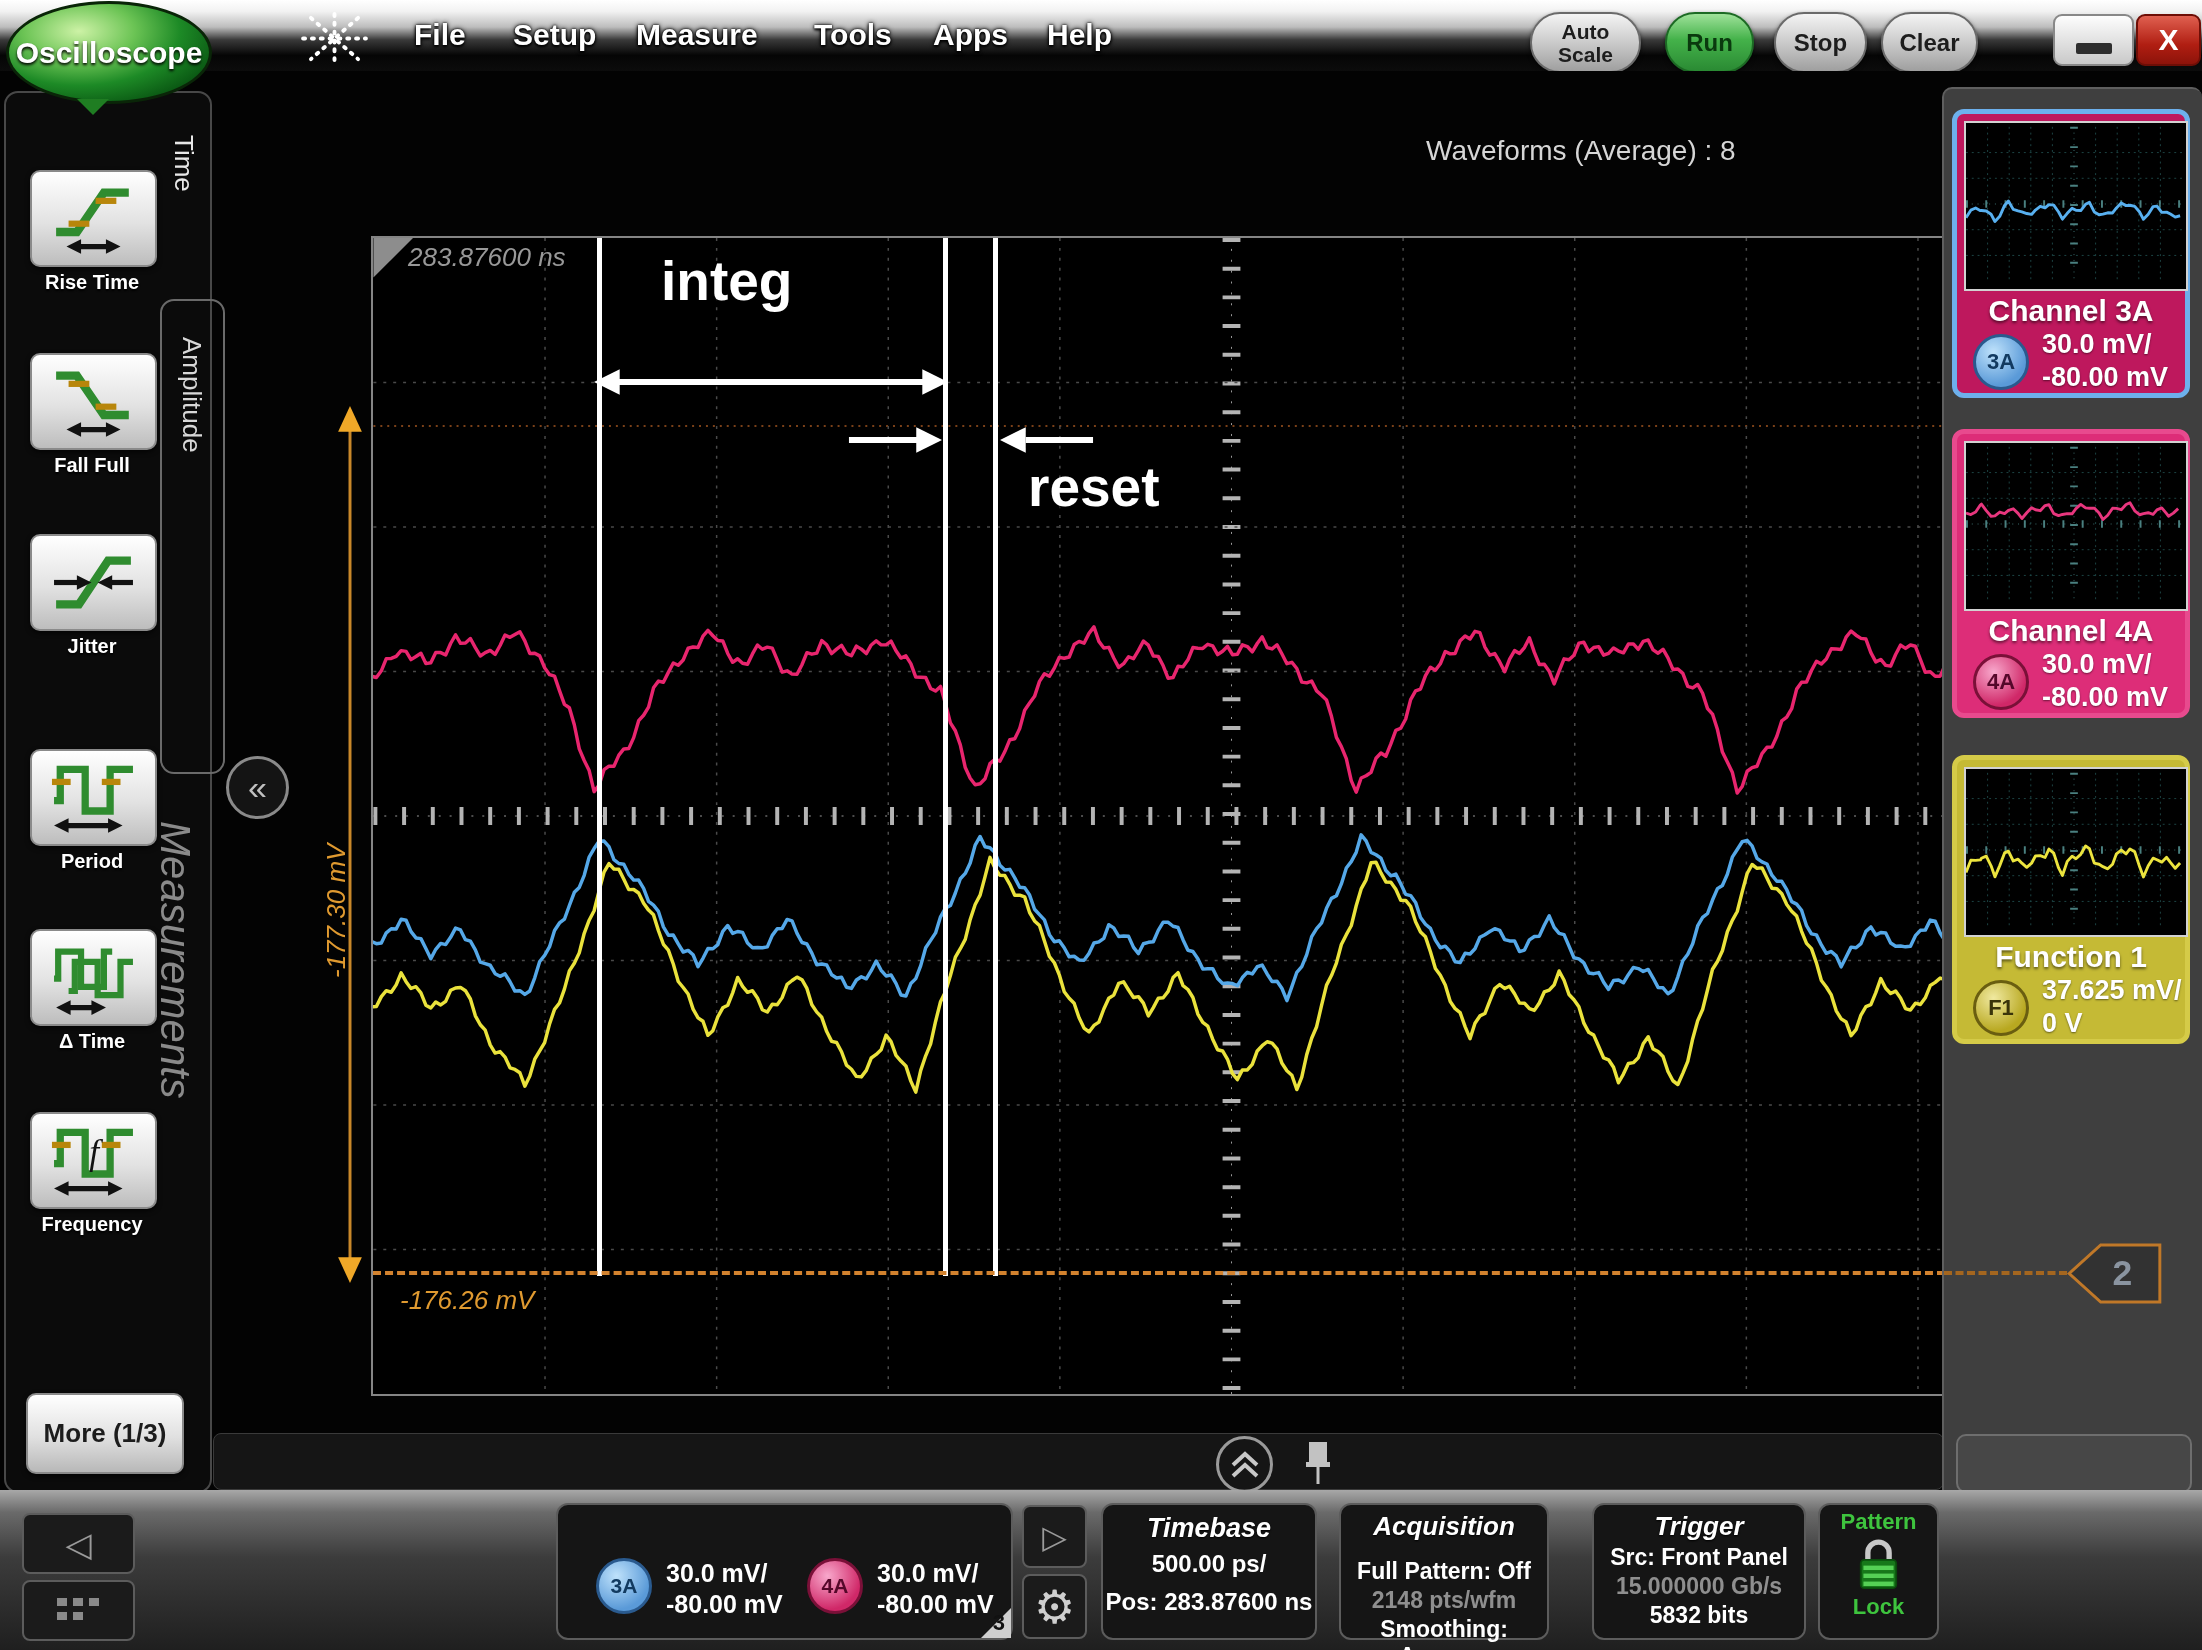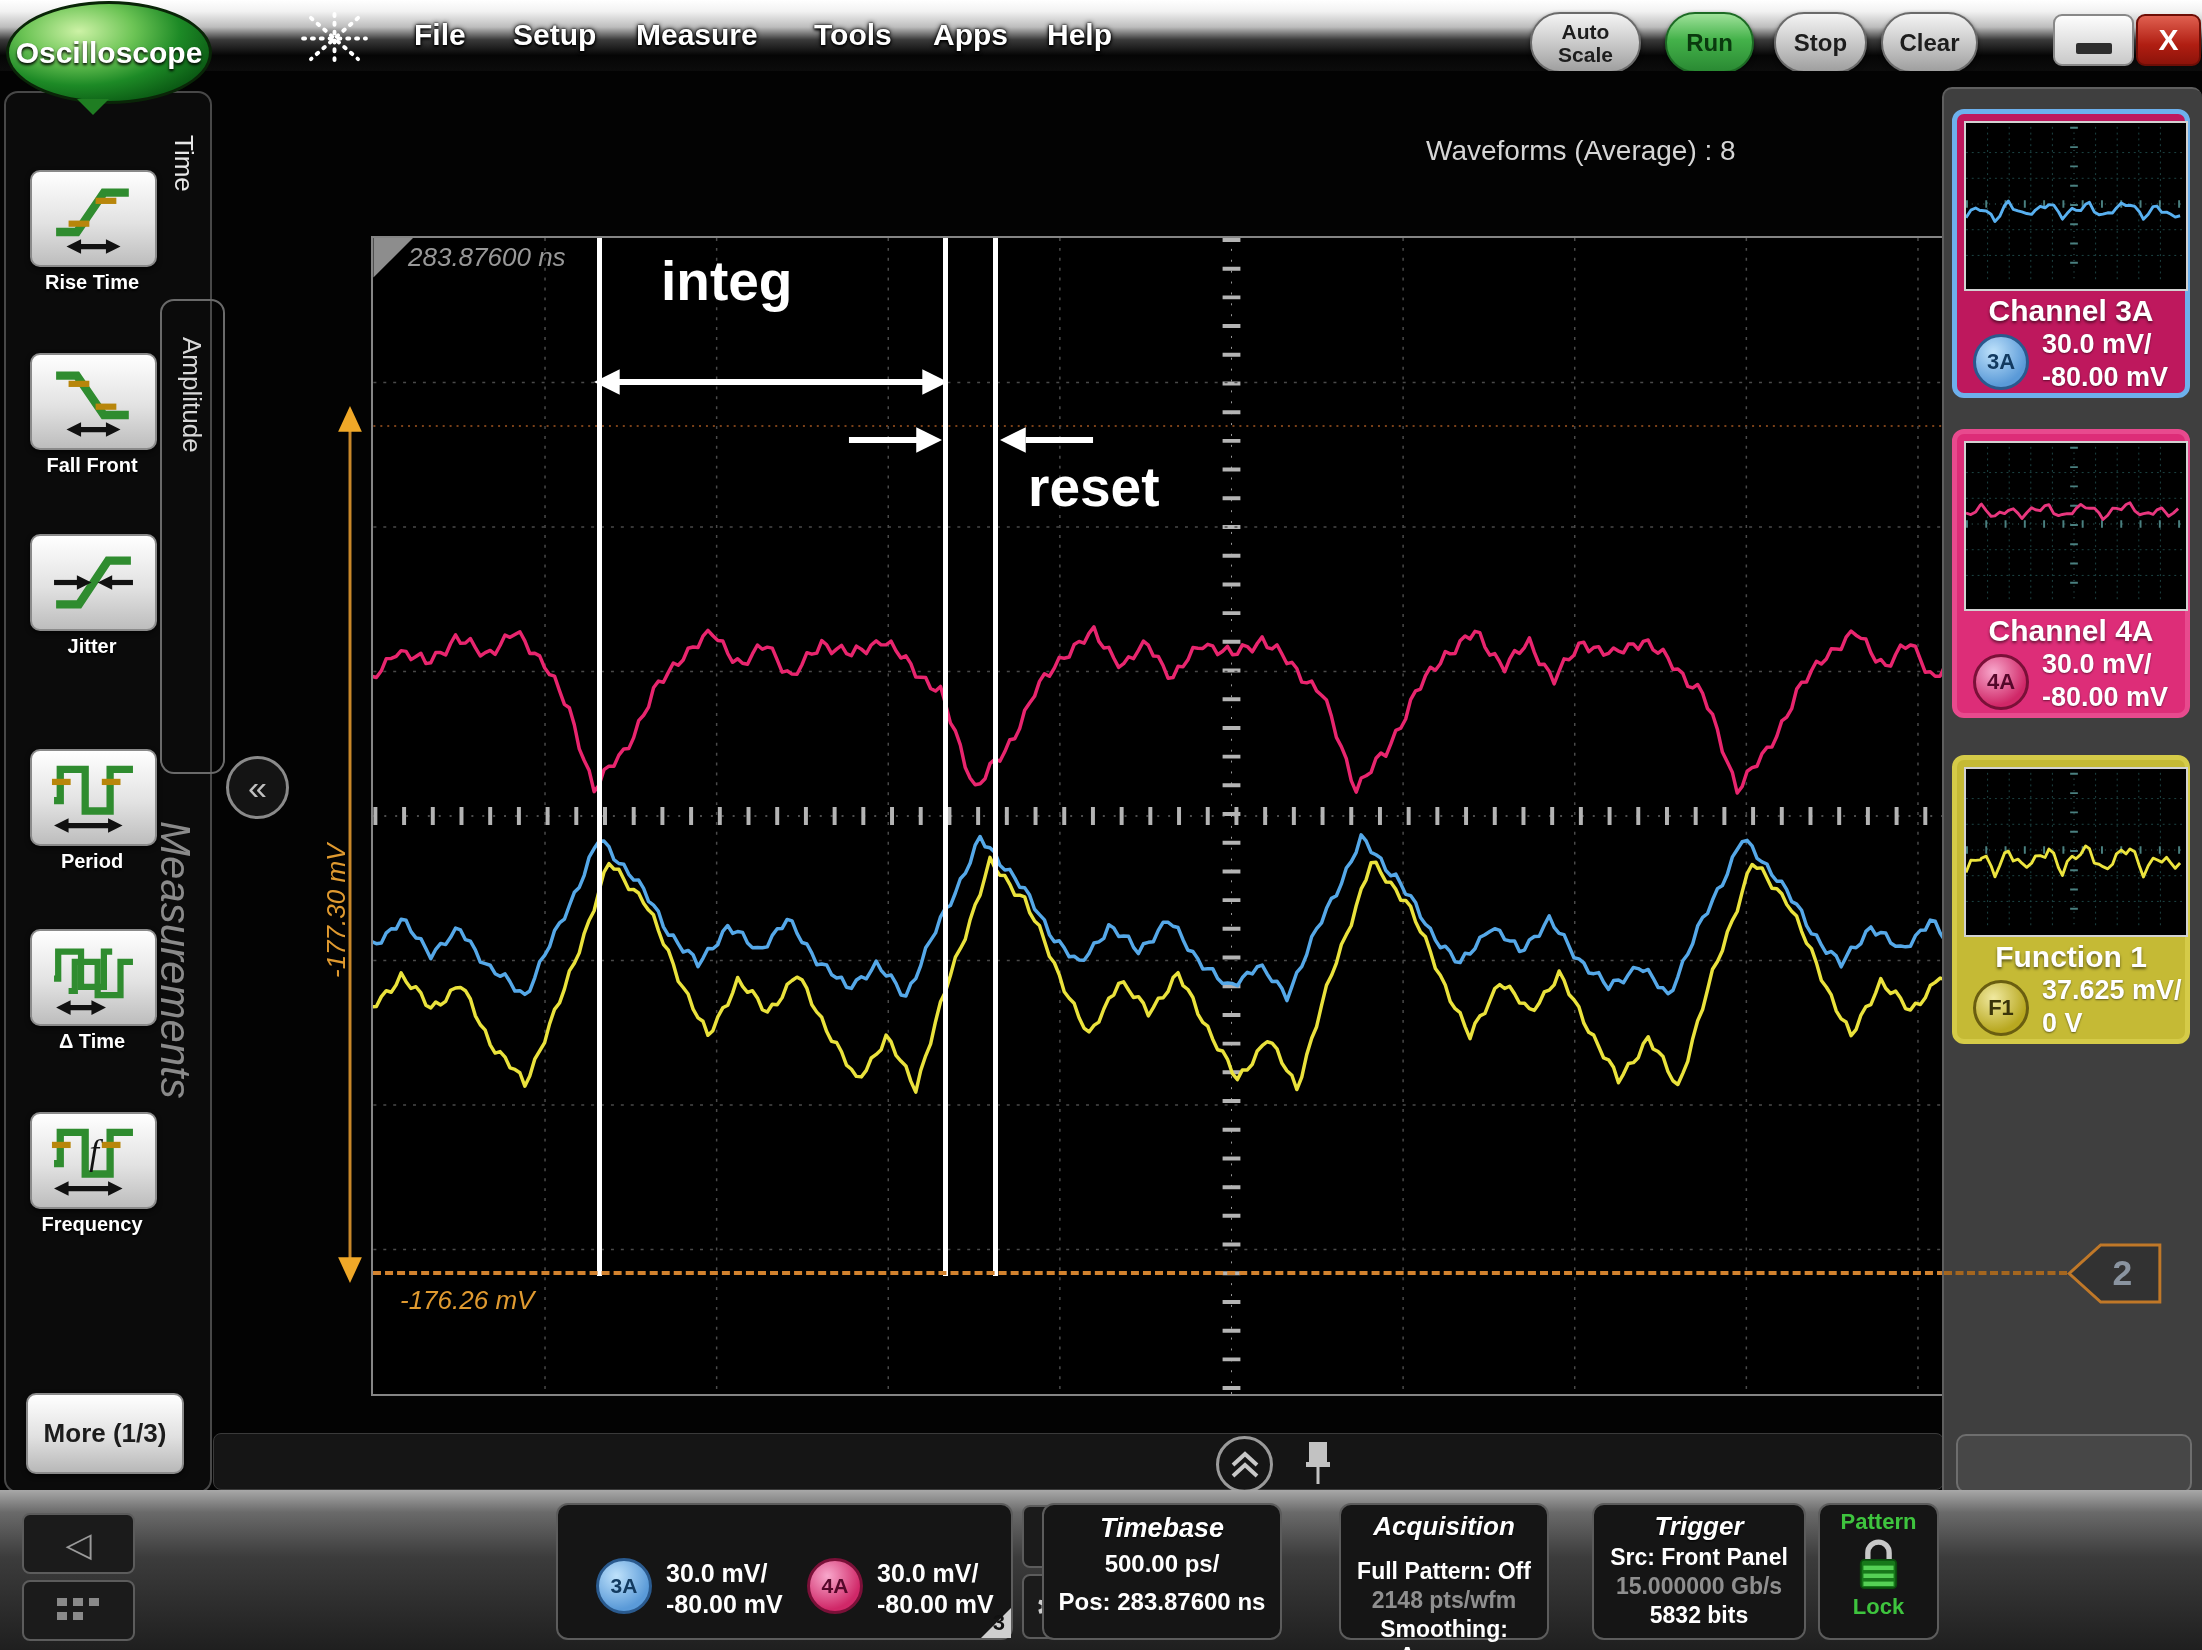--- a/index.html
+++ b/index.html
@@ -301,21 +301,21 @@
   <div class="abs sb-icon" style="top:260px;">
     <svg width="91" height="81" viewBox="0 0 84 78">
       <polyline points="6,14 26,14 52,52 76,52" fill="none" stroke="#2f8c2f" stroke-width="8"></polyline>
       <line x1="18" y1="22" x2="38" y2="22" stroke="#b8860b" stroke-width="6"></line>
       <line x1="44" y1="44" x2="64" y2="44" stroke="#b8860b" stroke-width="6"></line>
       <line x1="26" y1="66" x2="58" y2="66" stroke="#111" stroke-width="5"></line>
       <polygon points="16,66 30,59 30,73" fill="#111"></polygon>
         <polygon points="68,66 54,59 54,73" fill="#111"></polygon>
     </svg>
   </div>
-  <div class="abs sb-label" style="top:361px;">Fall Front</div>
+  <div class="abs sb-label" style="top:361px;">Fall Full</div>
 
   <div class="abs sb-icon" style="top:441px;">
     <svg width="91" height="81" viewBox="0 0 84 78">
       <polyline points="6,60 28,60 56,18 78,18" fill="none" stroke="#2f8c2f" stroke-width="8"></polyline>
       <line x1="4" y1="39" x2="28" y2="39" stroke="#111" stroke-width="5"></line>
       <polygon points="40,39 26,32 26,46" fill="#111"></polygon>
       <line x1="80" y1="39" x2="58" y2="39" stroke="#111" stroke-width="5"></line>
       <polygon points="46,39 60,32 60,46" fill="#111"></polygon>
     </svg>
   </div>
@@ -401,21 +401,21 @@
     <div class="corner-num" style="color:#111;z-index:2;">3</div>
   </div>
 
   <div class="abs sqbtn" style="left:1022px;top:15px;height:63px;">
     <span style="color:#9a9a9a;font-size:32px;">▷</span>
   </div>
   <div class="abs sqbtn" style="left:1022px;top:84px;height:65px;">
     <span style="color:#cfcfcf;font-size:46px;">⚙</span>
   </div>
 
-  <div class="abs bpanel" style="left:1042px;width:240px;text-align:center;">
+  <div class="abs bpanel" style="left:1101px;width:216px;text-align:center;">
     <div class="ptitle" style="margin-top:8px;">Timebase</div>
     <div class="pline" style="margin-top:6px;">500.00 ps/</div>
     <div class="pline" style="margin-top:10px;">Pos: 283.87600 ns</div>
   </div>
 
   <div class="abs bpanel" style="left:1339px;width:210px;text-align:center;">
     <div class="ptitle" style="margin-top:6px;font-size:26px;">Acquisition</div>
     <div class="pline" style="margin-top:16px;font-size:23px;">Full Pattern: Off</div>
     <div class="pgray" style="margin-top:2px;">2148 pts/wfm</div>
     <div class="pline" style="margin-top:2px;font-size:23px;">Smoothing: Average</div>

